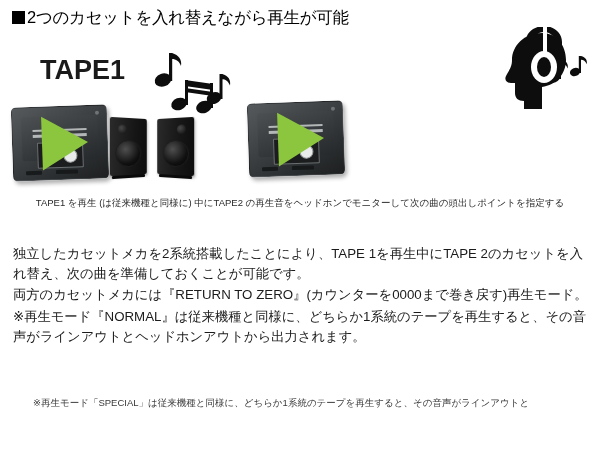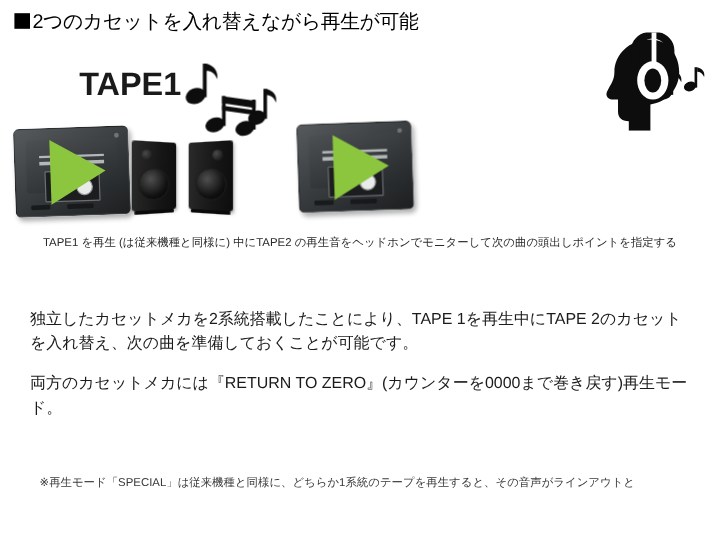--- a/index.html
+++ b/index.html
@@ -46,21 +46,21 @@
   }
 
   .tape-label {
     position: absolute;
     font-size: 27px;
     font-weight: bold;
     letter-spacing: 0px;
     color: #1a1a1a;
     white-space: nowrap;
   }
-  .tape-label.t1 { left: 66px;  top: 25px; }
+  .tape-label.t1 { left: 40px;  top: 25px; }
   .tape-label.t2 { left: 296px; top: 25px; }
 
   
   .cassette {
     position: absolute;
     width: 96px;
     height: 74px;
   }
   .cassette.c1 { left: 12px;  top: 76px; transform: rotate(-2deg); }
   .cassette.c2 { left: 248px; top: 72px; transform: rotate(-2deg); }
@@ -232,21 +232,21 @@
 
   
   .body-copy {
     position: absolute;
     left: 12px; top: 243px;
     width: 578px;
     font-size: 13.3px;
     line-height: 1.52;
     color: #1b1b1b;
   }
-  .body-copy p { margin: 13px; }
+  .body-copy p { margin: 1px; }
 
   
   .footnote {
     position: absolute;
     left: 33px; top: 396px;
     width: 545px;
     font-size: 9.5px;
     line-height: 1.55;
     color: #3a3a3a;
   }
@@ -366,17 +366,18 @@
     <div class="play-tri"></div>
   </div>
 
 </div>
 
 <div class="caption">TAPE1 を再生 (は従来機種と同様に) 中にTAPE2 の再生音をヘッドホンでモニターして次の曲の頭出しポイントを指定する</div>
 
 <div class="body-copy">
   <p>独立したカセットメカを2系統搭載したことにより、TAPE 1を再生中にTAPE 2のカセットを入れ替え、次の曲を準備しておくことが可能です。</p>
   <p>両方のカセットメカには『RETURN TO ZERO』(カウンターを0000まで巻き戻す)再生モード。</p>
+  <p>※再生モード『NORMAL』は従来機種と同様に、どちらか1系統のテープを再生すると、その音声がラインアウトとヘッドホンアウトから出力されます。</p>
 </div>
 
 <div class="footnote">
   <p>※再生モード「SPECIAL」は従来機種と同様に、どちらか1系統のテープを再生すると、その音声がラインアウトと</p>
 </div>
 
 </body></html>

